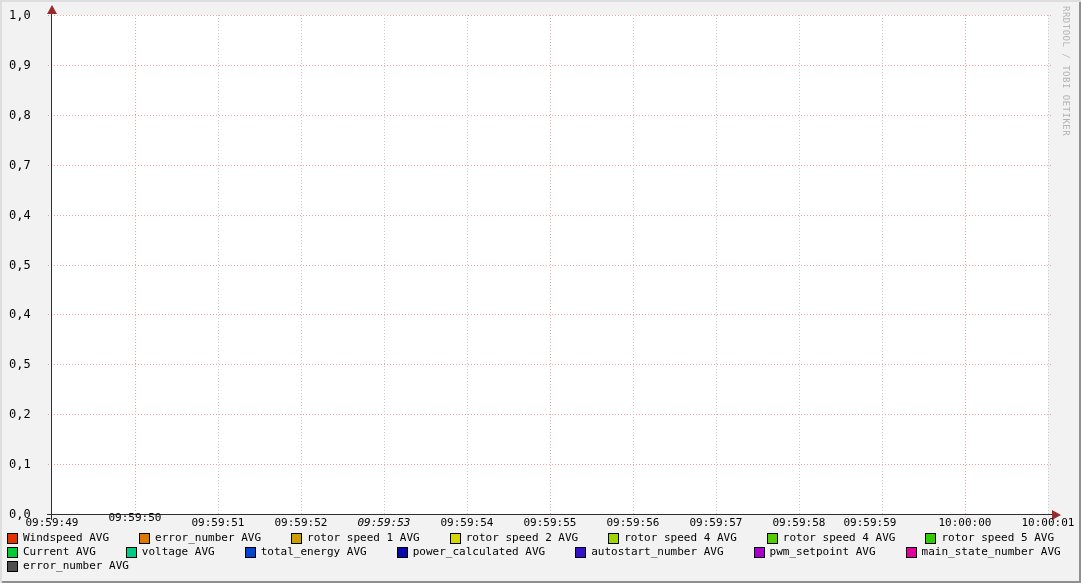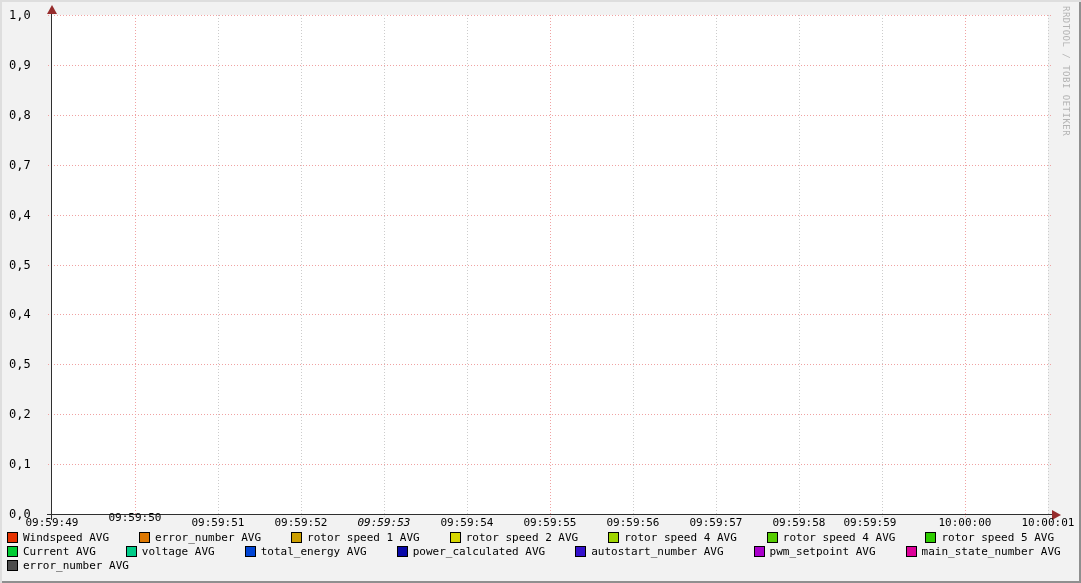--- a/index.html
+++ b/index.html
@@ -25,21 +25,21 @@
     border-top:5px solid transparent;border-bottom:5px solid transparent;
     border-left:9px solid #962c2c;}
   .ylab{position:absolute;width:36px;left:9px;
     font-size:12px;line-height:12px;color:#000;}
   .xlab{position:absolute;width:84px;text-align:center;
     font-size:11px;line-height:12px;color:#000;}
   .watermark{position:absolute;left:1061px;top:6px;writing-mode:vertical-rl;
     font-size:9px;letter-spacing:0.5px;color:#b3b3b3;white-space:nowrap;}
   .legend{position:absolute;left:7px;top:532px;}
   .lrow{display:flex;column-gap:30px;align-items:center;margin-bottom:2px;}
-  .litem{display:flex;gap:5px;font-size:11px;color:#000;white-space:nowrap;line-height:12px;}
+  .litem{display:flex;align-items:center;gap:5px;font-size:11px;color:#000;white-space:nowrap;line-height:12px;}
   .sw{width:9px;height:9px;border:1px solid #000;flex:none;}
 </style>
 </head>
 <body>
 
 <div class="screen">
   <div class="plot"></div>
 
   <div id="grid-layer">
       <div class="hgrid major" style="left: 48px; top: 15px; width: 1003px;"></div>

